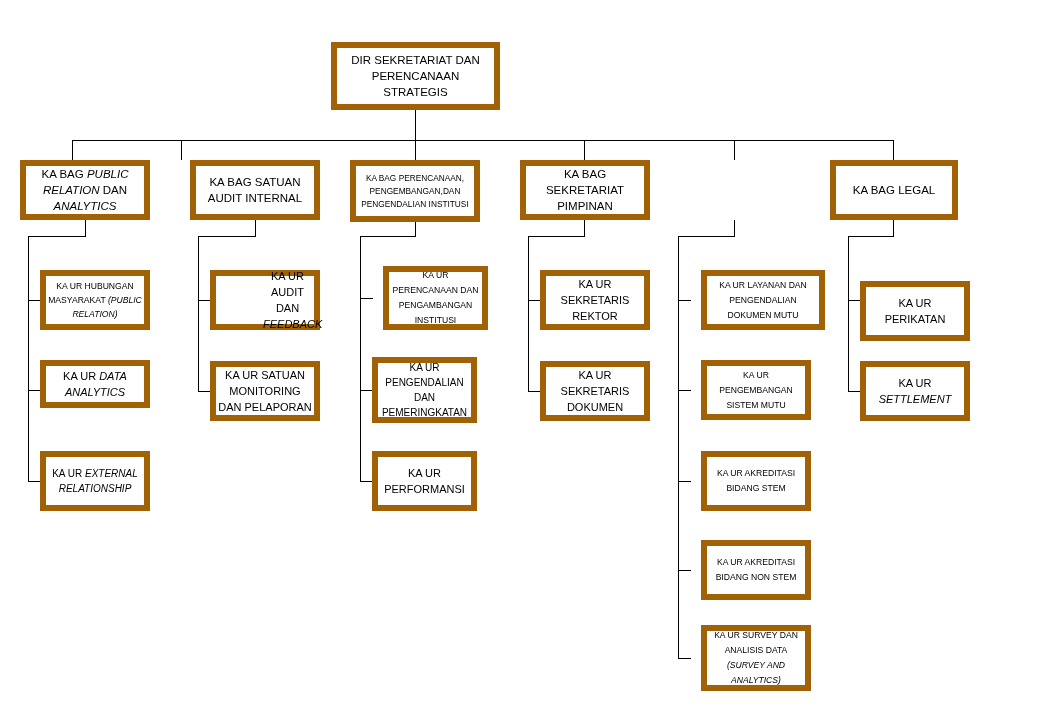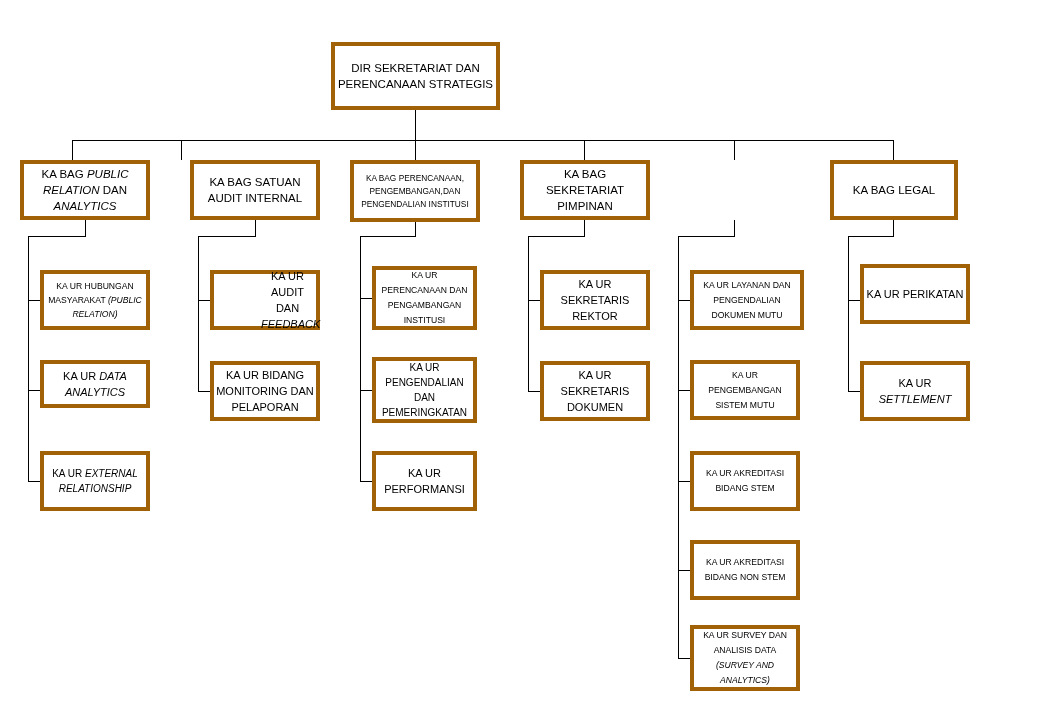--- a/index.html
+++ b/index.html
@@ -11,21 +11,21 @@
     position: relative;
     width: 1041px;
     height: 711px;
     background: #ffffff;
     font-family: "Liberation Sans", sans-serif;
     overflow: hidden;
   }
   .node {
     position: absolute;
     box-sizing: border-box;
-    border: 4px solid #a16207;
+    border: 6px solid #a16207;
     background: #ffffff;
     display: flex;
     align-items: center;
     justify-content: center;
     text-align: center;
     color: #000000;
     z-index: 3;
   }
   .node .label {
     display: block;
@@ -33,21 +33,21 @@
     padding: 0 2px;
     box-sizing: border-box;
   }
   
   .f-root  { font-size: 11.5px; line-height: 16px; }
   .f-lvl2  { font-size: 11.5px; line-height: 16px; }
   .f-lvl2s { font-size: 8.3px;  line-height: 13px; }
   .f-lvl3  { font-size: 11px;   line-height: 16px; }
   .f-lvl3s { font-size: 8.6px;  line-height: 14px; }
   .f-lvl3m { font-size: 10px;   line-height: 15px; }
-  .f-lvl3xs{ font-size: 8.6px;  line-height: 15px; }
+  .f-lvl3xs{ font-size: 8.6px;  line-height: 15px; margin-left: 11px; }
 
   .line {
     position: absolute;
     background: #000000;
     z-index: 1;
   }
   .line.h { height: 1px; }
   .line.v { width: 1px; }
   i { font-style: italic; }
 </style>
@@ -140,56 +140,56 @@
     <span class="label">KA UR <i>DATA ANALYTICS</i></span>
   </div>
   <div class="node f-lvl3m" style="left:40px; top:451px; width:110px; height:60px;">
     <span class="label">KA UR <i>EXTERNAL RELATIONSHIP</i></span>
   </div>
 
   <div class="node f-lvl3" style="left:210px; top:270px; width:110px; height:60px;padding-left:45px;">
     <span class="label">KA UR AUDIT DAN <i>FEEDBACK</i></span>
   </div>
   <div class="node f-lvl3" style="left:210px; top:361px; width:110px; height:60px;">
-    <span class="label">KA UR BIDANG MONITORING DAN PELAPORAN</span>
+    <span class="label">KA UR SATUAN MONITORING DAN PELAPORAN</span>
   </div>
 
   <div class="node f-lvl3xs" style="left:372px; top:266px; width:105px; height:64px;">
     <span class="label">KA UR PERENCANAAN DAN PENGAMBANGAN INSTITUSI</span>
   </div>
   <div class="node f-lvl3m" style="left:372px; top:357px; width:105px; height:66px;">
     <span class="label">KA UR PENGENDALIAN DAN PEMERINGKATAN</span>
   </div>
   <div class="node f-lvl3" style="left:372px; top:451px; width:105px; height:60px;">
     <span class="label">KA UR PERFORMANSI</span>
   </div>
 
   <div class="node f-lvl3" style="left:540px; top:270px; width:110px; height:60px;">
     <span class="label">KA UR SEKRETARIS REKTOR</span>
   </div>
   <div class="node f-lvl3" style="left:540px; top:361px; width:110px; height:60px;">
     <span class="label">KA UR SEKRETARIS DOKUMEN</span>
   </div>
 
-  <div class="node f-lvl3xs" style="left:690px; top:270px; width:114px; height:60px;">
+  <div class="node f-lvl3xs" style="left:690px; top:270px; width:124px; height:60px;">
     <span class="label">KA UR LAYANAN DAN PENGENDALIAN DOKUMEN MUTU</span>
   </div>
   <div class="node f-lvl3xs" style="left:690px; top:360px; width:110px; height:60px;">
     <span class="label">KA UR PENGEMBANGAN SISTEM MUTU</span>
   </div>
   <div class="node f-lvl3xs" style="left:690px; top:451px; width:110px; height:60px;">
     <span class="label">KA UR AKREDITASI BIDANG STEM</span>
   </div>
   <div class="node f-lvl3xs" style="left:690px; top:540px; width:110px; height:60px;">
     <span class="label">KA UR AKREDITASI BIDANG NON STEM</span>
   </div>
   <div class="node f-lvl3xs" style="left:690px; top:625px; width:110px; height:66px;">
     <span class="label">KA UR SURVEY DAN ANALISIS DATA <i>(SURVEY AND ANALYTICS)</i></span>
   </div>
 
-  <div class="node f-lvl3" style="left:860px; top:264px; width:110px; height:60px;">
+  <div class="node f-lvl3" style="left:860px; top:281px; width:110px; height:60px;">
     <span class="label">KA UR PERIKATAN</span>
   </div>
   <div class="node f-lvl3" style="left:860px; top:361px; width:110px; height:60px;">
     <span class="label">KA UR <i>SETTLEMENT</i></span>
   </div>
 
 </div>
 
 </body></html>

